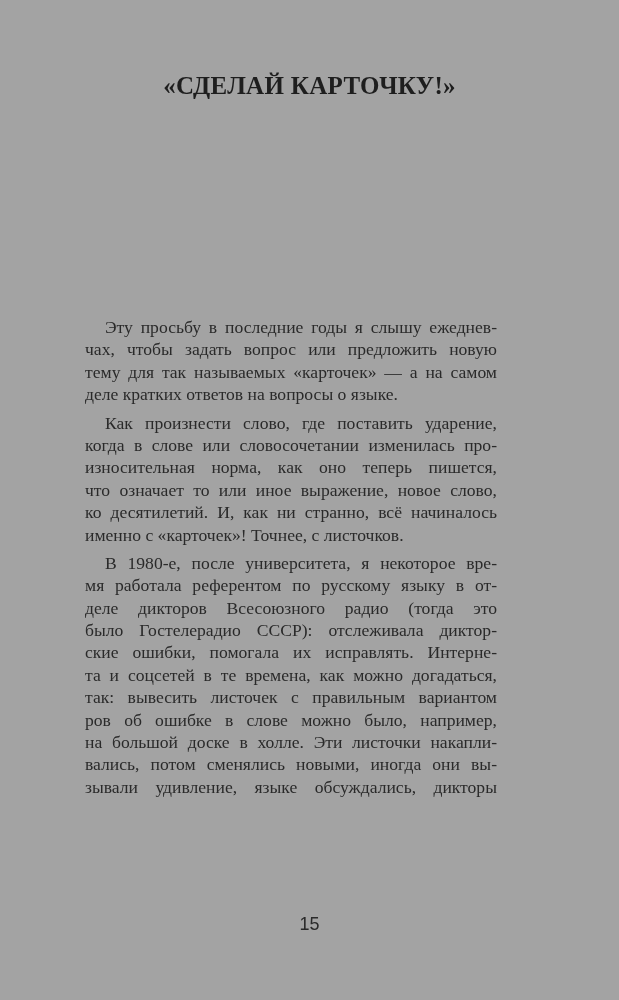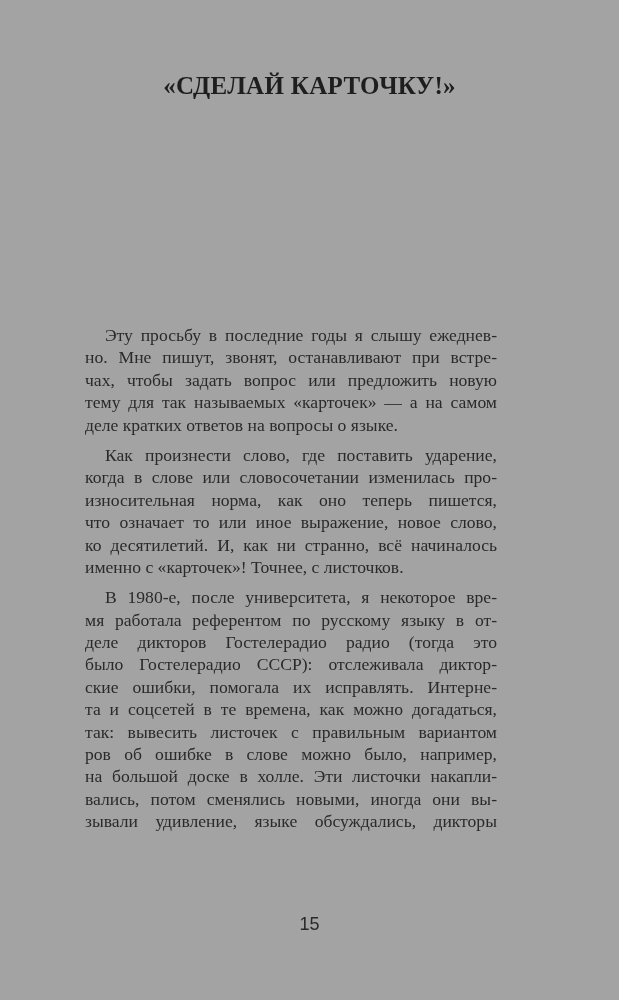--- a/index.html
+++ b/index.html
@@ -11,53 +11,52 @@
     font-weight: bold; font-size: 25px; color: #1e1e1e; letter-spacing: 0.3px;
   }
   .body-text {
     position: absolute; left: 85px; top: 316px; width: 412px;
     font-family: "Liberation Serif", "DejaVu Serif", serif;
     font-size: 17.6px; line-height: 22.4px; color: #2a2a2a;
   }
   .line { display: block; white-space: nowrap; text-align: justify; text-align-last: justify; height: 22.4px; }
   .line.last { text-align-last: left; }
   .line.indent { padding-left: 20px; }
-  .para { margin-bottom: 6px; margin-top: 8px; }
+  .para { margin-bottom: 6px; }
   .page-number {
     position: absolute; left: 0; top: 914px; width: 619px; text-align: center;
     font-family: Liberation Sans, sans-serif;
     font-size: 18px; color: #2a2a2a;
   }
 </style>
 </head>
 <body>
 
 <div class="page">
   <div class="title">«СДЕЛАЙ КАРТОЧКУ!»</div>
 
   <div class="body-text">
     <div class="para">
       <span class="line indent">Эту просьбу в последние годы я слышу ежеднев-</span>
-      <span class="line">но. Мне пишут, звонят, останавливают при встре-</span>
       <span class="line">чах, чтобы задать вопрос или предложить новую</span>
       <span class="line">тему для так называемых «карточек» — а на самом</span>
       <span class="line last">деле кратких ответов на вопросы о языке.</span>
     </div>
     <div class="para">
       <span class="line indent">Как произнести слово, где поставить ударение,</span>
       <span class="line">когда в слове или словосочетании изменилась про-</span>
       <span class="line">износительная норма, как оно теперь пишется,</span>
       <span class="line">что означает то или иное выражение, новое слово,</span>
       <span class="line">ко десятилетий. И, как ни странно, всё начиналось</span>
       <span class="line last">именно с «карточек»! Точнее, с листочков.</span>
     </div>
     <div class="para">
       <span class="line indent">В 1980-е, после университета, я некоторое вре-</span>
       <span class="line">мя работала референтом по русскому языку в от-</span>
-      <span class="line">деле дикторов Гостелерадио радио (тогда это</span>
+      <span class="line">деле дикторов Всесоюзного радио (тогда это</span>
       <span class="line">было Гостелерадио СССР): отслеживала диктор-</span>
       <span class="line">ские ошибки, помогала их исправлять. Интерне-</span>
       <span class="line">та и соцсетей в те времена, как можно догадаться,</span>
       <span class="line">так: вывесить листочек с правильным вариантом</span>
       <span class="line">ров об ошибке в слове можно было, например,</span>
       <span class="line">на большой доске в холле. Эти листочки накапли-</span>
       <span class="line">вались, потом сменялись новыми, иногда они вы-</span>
       <span class="line">зывали удивление, языке обсуждались, дикторы</span>
     </div>
   </div>

